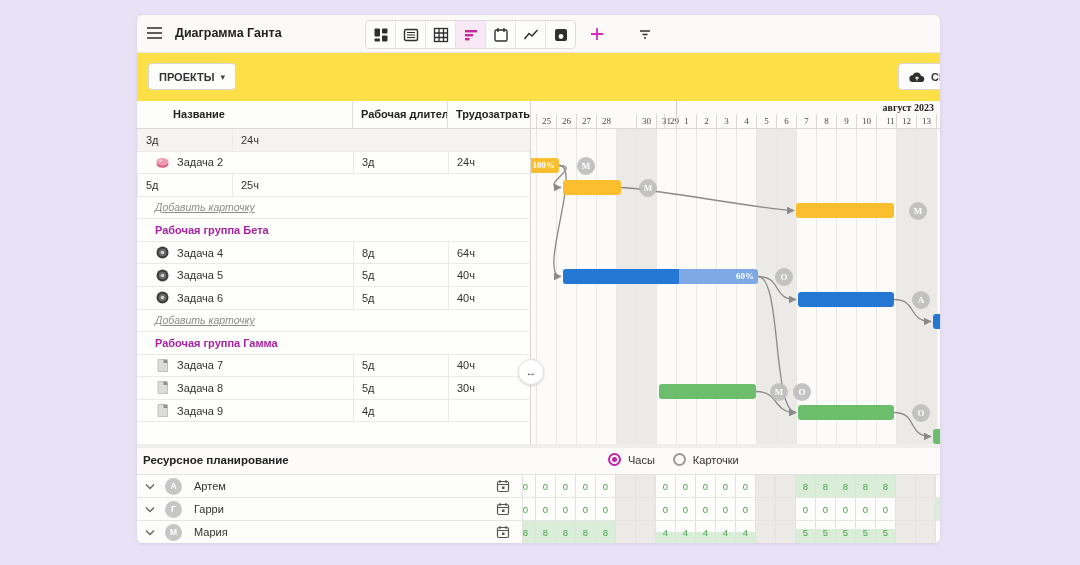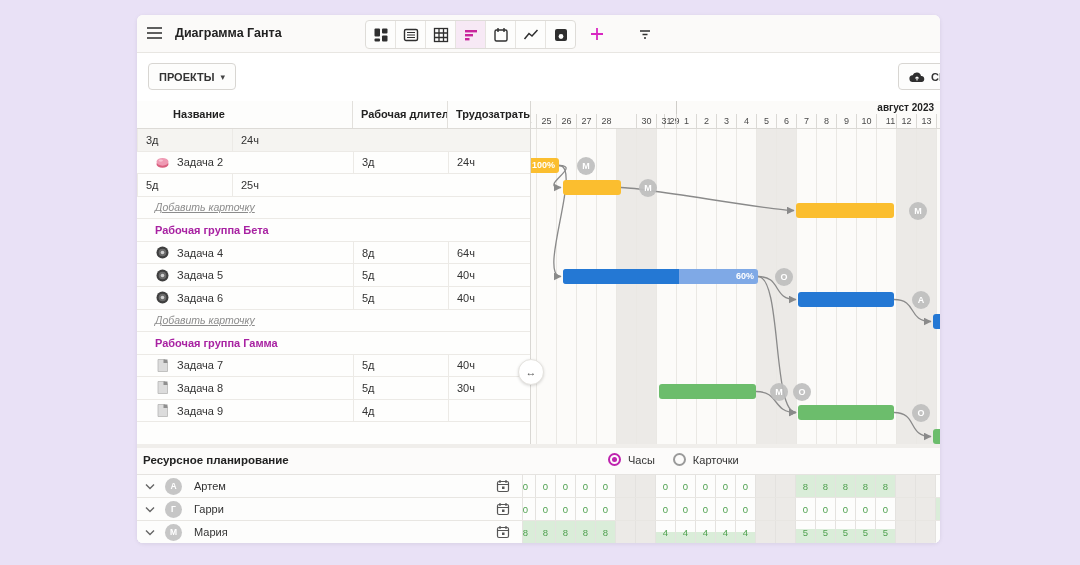--- a/index.html
+++ b/index.html
@@ -1,17 +1,17 @@
 <!DOCTYPE html>
 <html><head>
 <meta charset="utf-8">
 <style>
   html,body{margin:0;padding:0;background:#E9E1F6;font-family:"Liberation Sans","DejaVu Sans",sans-serif;}
   .stage{position:relative;width:1080px;height:565px;background:#E9E1F6;overflow:hidden;}
-  .window{position:absolute;left:137px;top:15px;width:803px;height:528px;background:#ffffff;border-radius:6px;overflow:hidden;box-shadow:0 1px 4px rgba(0,0,0,.08);}
+  .window{position:absolute;left:137px;top:15px;width:803px;height:528px;background:#fde047;border-radius:6px;overflow:hidden;box-shadow:0 1px 4px rgba(0,0,0,.08);}
   
   .toolbar{position:relative;height:37px;background:#FBFAF9;border-bottom:1px solid #E8E6E2;}
   .hamburger{position:absolute;left:8px;top:10px;width:22px;height:18px;cursor:pointer;}
   .tb-title{position:absolute;left:38px;top:11px;font-size:12.5px;font-weight:bold;color:#222;}
   .view-switcher{position:absolute;left:228px;top:5px;height:27px;display:flex;border:1px solid #DEDCD8;border-radius:4px;background:#FDFDFC;overflow:hidden;}
   .vs-btn{width:29px;height:27px;display:flex;align-items:center;justify-content:center;border-left:1px solid #E6E4E0;cursor:pointer;}
   .vs-btn:first-child{border-left:none;}
   .vs-btn.active{background:#F7E9F5;}
   .tb-plus{position:absolute;left:448px;top:7px;width:24px;height:24px;display:flex;align-items:center;justify-content:center;cursor:pointer;}
   .tb-filter{position:absolute;left:496px;top:7px;width:24px;height:24px;display:flex;align-items:center;justify-content:center;cursor:pointer;}
@@ -31,21 +31,21 @@
   .trow{position:relative;height:22.57px;border-bottom:1px solid #ECEAE6;box-sizing:border-box;display:flex;align-items:center;font-size:11px;color:#333;cursor:pointer;background:#FEFEFD;}
   .trow.hl{background:#F5F4F1;}
   .trow .cell1{width:216px;display:flex;align-items:center;box-sizing:border-box;padding-left:18px;overflow:hidden;}
   .trow .cell2{width:95px;box-sizing:border-box;padding-left:8px;border-left:1px solid #ECEAE6;align-self:stretch;display:flex;align-items:center;}
   .trow .cell3{width:82px;box-sizing:border-box;padding-left:8px;border-left:1px solid #ECEAE6;align-self:stretch;display:flex;align-items:center;}
   .trow.group .gname{font-weight:bold;color:#A822A2;padding-left:18px;}
   .trow.add a{font-style:italic;color:#8C8C8C;text-decoration:underline;font-size:10.5px;padding-left:18px;}
   .task-ic{width:15px;height:15px;margin-right:7px;flex:0 0 auto;}
   
   .gantt-panel{position:absolute;left:393px;top:0;width:410px;height:343px;background:#FCFBF9;border-left:1px solid #D9D7D3;overflow:hidden;}
-  .g-inner{position:absolute;left:-15px;top:0;width:460px;}
+  .g-inner{position:absolute;left:-15px;top:0;width:460px;font-family:Liberation Serif, serif;}
   .g-head{height:27px;position:relative;border-bottom:1px solid #DBD9D5;}
   .g-month{position:absolute;left:340px;top:0;width:78px;height:13px;font-size:10px;font-weight:bold;color:#222;text-align:right;line-height:13px;}
   .g-month-div{position:absolute;left:160px;top:0;height:13px;border-left:1px solid #CFCDC9;}
   .g-day{position:absolute;top:13px;height:14px;width:20px;font-size:9px;color:#4A4A4A;text-align:center;line-height:14px;border-left:1px solid #DBD9D5;box-sizing:border-box;}
   .g-body{position:relative;height:316px;}
   .g-col{position:absolute;top:0;height:316px;width:20px;border-left:1px solid #EAE8E4;box-sizing:border-box;}
   .g-col.we{background:#ECEAE7;}
   .g-svg{position:absolute;left:0;top:0;z-index:2;}
   .bar{position:absolute;height:15px;border-radius:3px;z-index:3;cursor:pointer;}
   .bar .fill{position:absolute;left:0;top:0;bottom:0;border-radius:3px 0 0 3px;}

